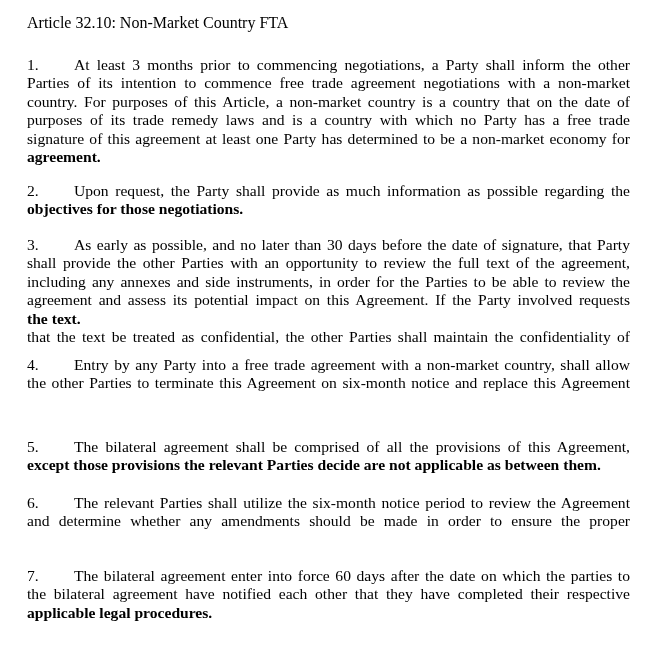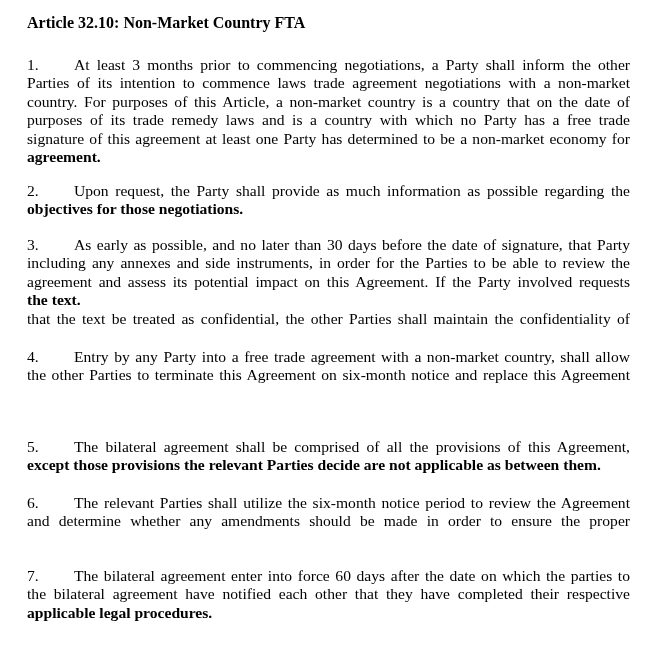--- a/index.html
+++ b/index.html
@@ -1,52 +1,53 @@
 <!DOCTYPE html>
 <html><head>
 <meta charset="utf-8">
 <style>
   html, body { margin: 0; padding: 0; background: #ffffff; }
   body { width: 668px; height: 646px; overflow: hidden; position: relative;
          font-family: "Liberation Serif", serif; color: #000; }
-  .title { position: absolute; left: 27px; top: 14px; font-weight: bold; font-size: 16px; }
+  .title { position: absolute; left: 27px; top: 14px; font-weight: normal; font-size: 16px; }
   .para { position: absolute; left: 27px; width: 603px; font-size: 15.6px; line-height: 18.4px; }
   .line { display: block; text-align: justify; text-align-last: justify; white-space: nowrap; height: 18.4px; }
   .line.last { text-align-last: left; font-weight: bold; }
   .num { display: inline-block; width: 47px; text-align-last: left; }
   .line > span { white-space: normal; }
 </style>
 </head>
 <body>
 
 <div class="title">Article 32.10:  Non-Market Country FTA</div>
 
 <div class="para" style="top:56px">
   <div class="line"><span class="num">1.</span><span>At least 3 months prior to commencing negotiations, a Party shall inform the other</span></div>
-  <div class="line">Parties of its intention to commence laws trade agreement negotiations with a non-market</div>
+  <div class="line">Parties of its intention to commence free trade agreement negotiations with a non-market</div>
   <div class="line">country.  For purposes of this Article, a non-market country is a country that on the date of</div>
   <div class="line">purposes of its trade remedy laws and is a country with which no Party has a free trade</div>
   <div class="line">signature of this agreement at least one Party has determined to be a non-market economy for</div>
   <div class="line last">agreement.</div>
 </div>
 
 <div class="para" style="top:182px">
   <div class="line"><span class="num">2.</span><span>Upon request, the Party shall provide as much information as possible regarding the</span></div>
   <div class="line last">objectives for those negotiations.</div>
 </div>
 
 <div class="para" style="top:236px">
   <div class="line"><span class="num">3.</span><span>As early as possible, and no later than 30 days before the date of signature, that Party</span></div>
+  <div class="line">shall provide the other Parties with an opportunity to review the full text of the agreement,</div>
   <div class="line">including any annexes and side instruments, in order for the Parties to be able to review the</div>
   <div class="line">agreement and assess its potential impact on this Agreement.  If the Party involved requests</div>
   <div class="line last">the text.</div>
   <div class="line">that the text be treated as confidential, the other Parties shall maintain the confidentiality of</div>
 </div>
 
-<div class="para" style="top:348px">
+<div class="para" style="top:356px">
   <div class="line"><span class="num">4.</span><span>Entry by any Party into a free trade agreement with a non-market country, shall allow</span></div>
   <div class="line">the other Parties to terminate this Agreement on six-month notice and replace this Agreement</div>
 </div>
 
 <div class="para" style="top:438px">
   <div class="line"><span class="num">5.</span><span>The bilateral agreement shall be comprised of all the provisions of this Agreement,</span></div>
   <div class="line last">except those provisions the relevant Parties decide are not applicable as between them.</div>
 </div>
 
 <div class="para" style="top:494px">

